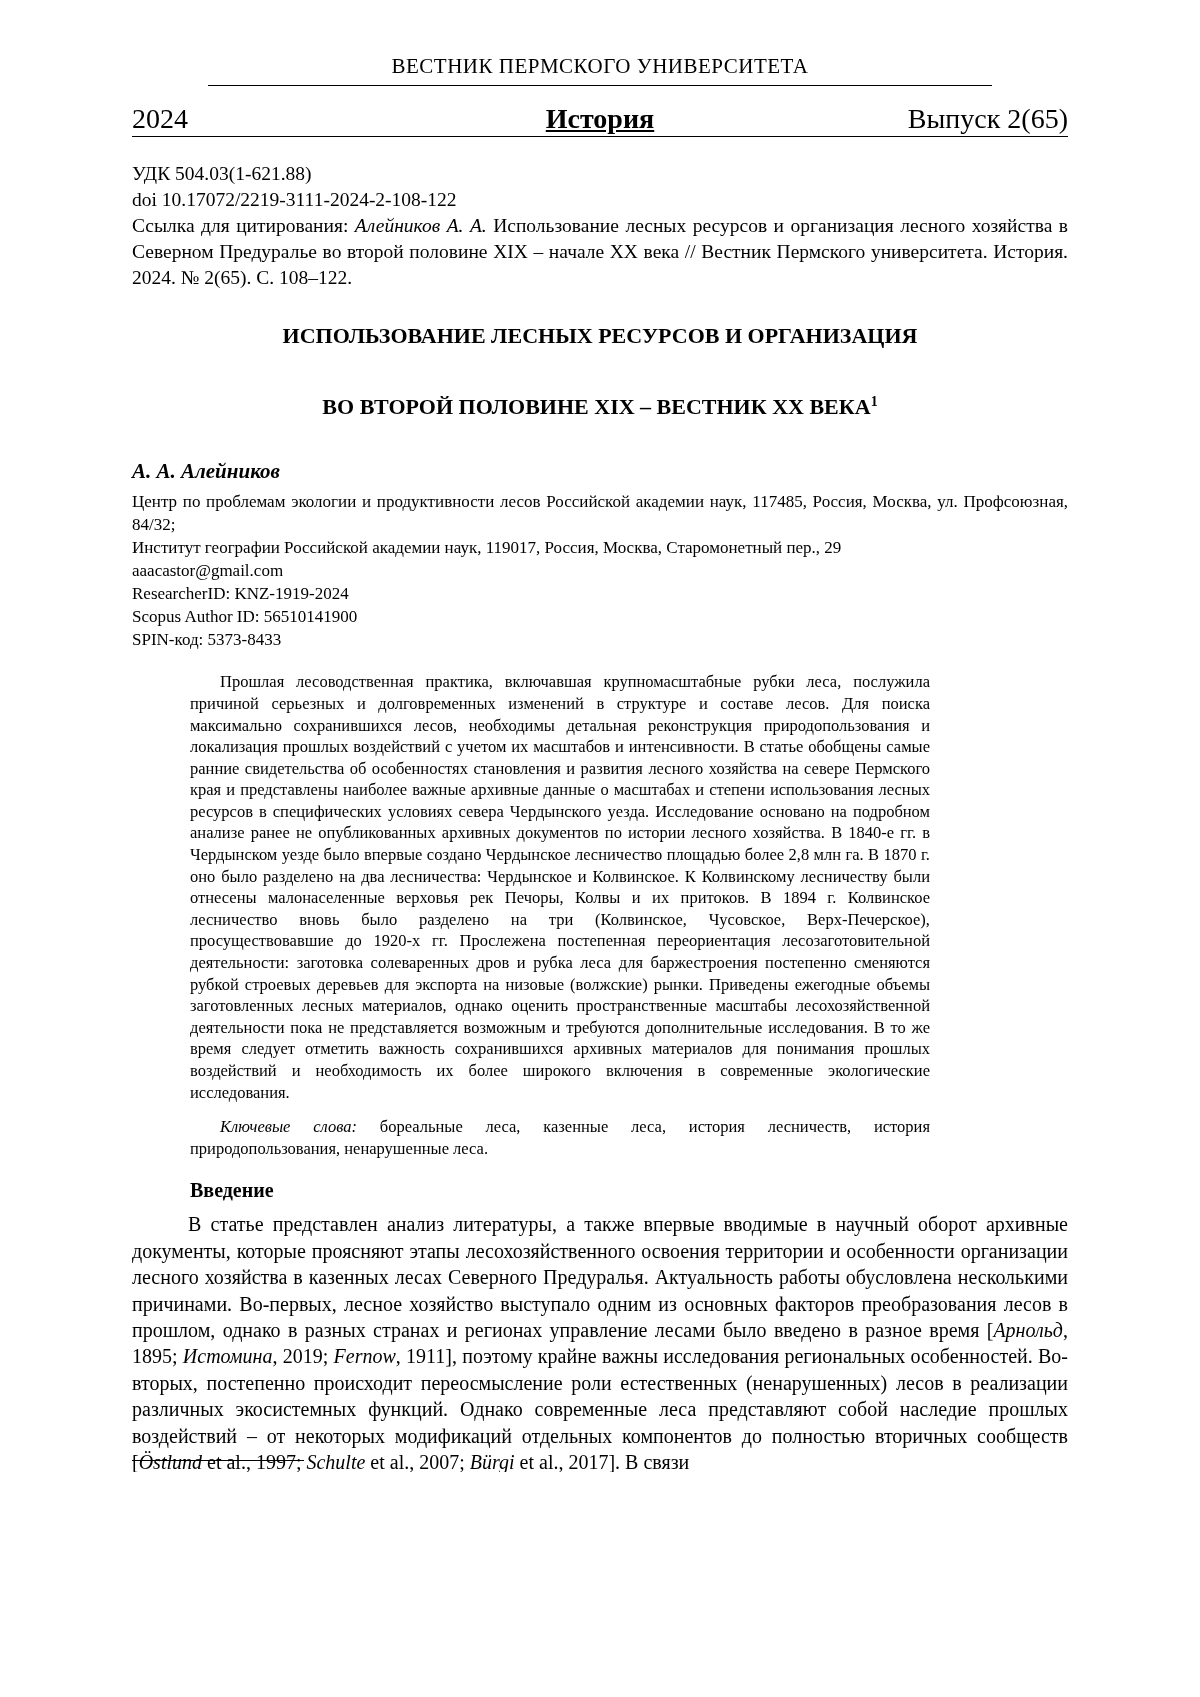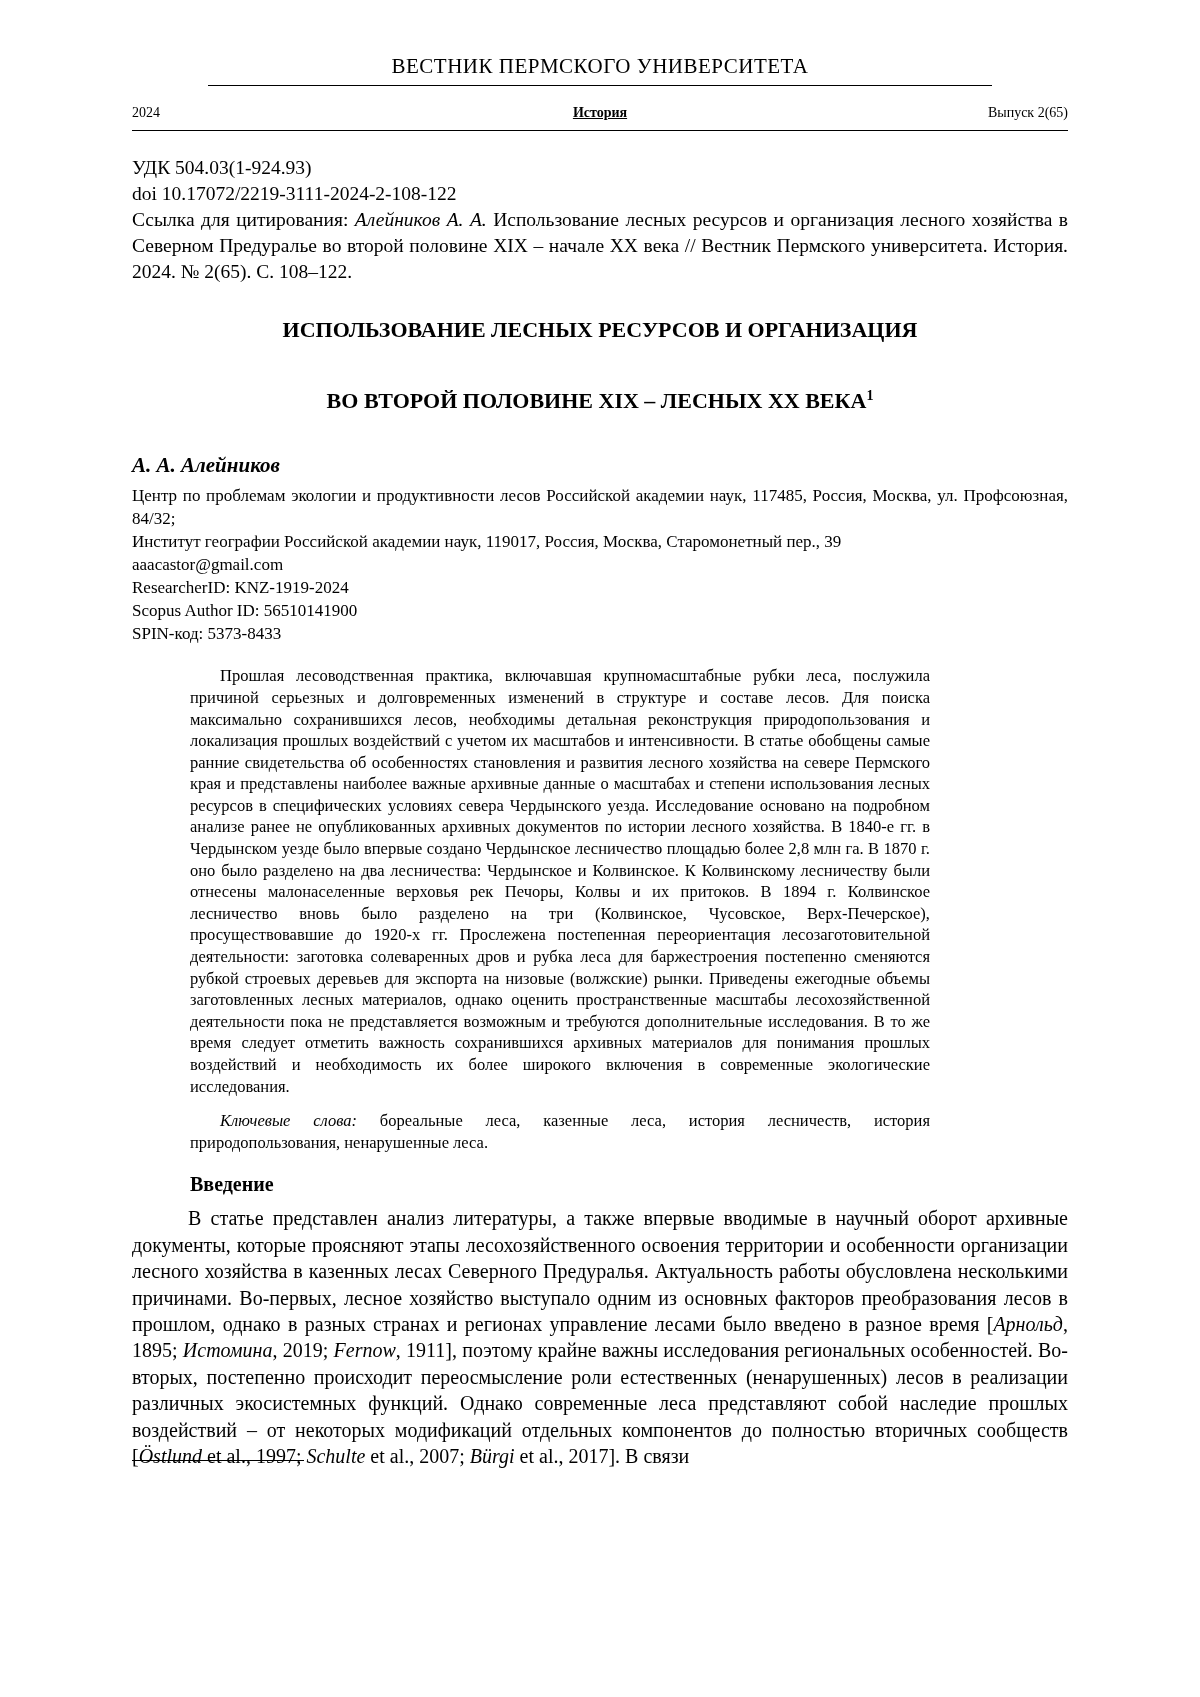--- a/index.html
+++ b/index.html
@@ -9,21 +9,21 @@
     margin: 0 auto;
     background: #ffffff; color: #000000;
     font-family: "Liberation Serif", "DejaVu Serif", serif;
     position: relative;
     padding: 54px 132px 0 132px;
     overflow: hidden;
   }
   
   .masthead { text-align: center; font-size: 21px; line-height: 24px; letter-spacing: 0.5px; }
   .rule-top { border: 0; border-top: 1.7px solid #000; width: 784px; margin: 7px auto 0 auto; }
-  .issue-row { position: relative; display: flex; justify-content: space-between; align-items: baseline; font-size: 14px; line-height: 26px; margin-top: 14px; }
+  .issue-row { position: relative; display: flex; justify-content: space-between; align-items: baseline; font-size: 28px; line-height: 26px; margin-top: 20px; }
   .issue-row .series { font-weight: bold; position: absolute; left: 50%; transform: translateX(-50%); text-decoration: underline; }
   .rule-full { border: 0; border-top: 1.7px solid #000; margin: 4px 0 0 0; }
   
   .meta { margin-top: 24px; font-size: 19.5px; line-height: 26px; }
   .meta p { margin: 0; }
   .citation { text-align: justify; }
   .it { font-style: italic; }
   
   .title { margin: 28px 0 0 0; text-align: center; font-weight: bold; font-size: 22px; line-height: 33px; }
   .title sup { font-size: 14px; }
@@ -51,35 +51,35 @@
   <div class="masthead">ВЕСТНИК ПЕРМСКОГО УНИВЕРСИТЕТА</div>
   <hr class="rule-top">
   <div class="issue-row">
     <span>2024</span>
     <span class="series">История</span>
     <span>Выпуск 2(65)</span>
   </div>
   <hr class="rule-full">
 
   <div class="meta">
-    <p>УДК 504.03(1-924.93)</p>
+    <p>УДК 504.03(1-621.88)</p>
     <p>doi 10.17072/2219-3111-2024-2-108-122</p>
     <p class="citation"><span>Ссылка для цитирования: </span><span class="it">Алейников А. А. </span><span>Использование лесных ресурсов и организация лесного хозяйства в Северном Предуралье во второй половине XIX – начале XX века // Вестник Пермского университета. История. 2024. № 2(65). С. 108–122.</span></p>
   </div>
 
   <h1 class="title">
     <span>ИСПОЛЬЗОВАНИЕ ЛЕСНЫХ РЕСУРСОВ И ОРГАНИЗАЦИЯ</span><br>
     <br>
-    <span>ВО ВТОРОЙ ПОЛОВИНЕ XIX – ЛЕСНЫХ XX ВЕКА</span><sup>1</sup>
+    <span>ВО ВТОРОЙ ПОЛОВИНЕ XIX – ВЕСТНИК XX ВЕКА</span><sup>1</sup>
   </h1>
 
   <p class="author">А. А. Алейников</p>
   <div class="affil">
     <p>Центр по проблемам экологии и продуктивности лесов Российской академии наук, 117485, Россия, Москва, ул. Профсоюзная, 84/32;</p>
-    <p>Институт географии Российской академии наук, 119017, Россия, Москва, Старомонетный пер., 39</p>
+    <p>Институт географии Российской академии наук, 119017, Россия, Москва, Старомонетный пер., 29</p>
     <p>aaacastor@gmail.com</p>
     <p>ResearcherID: KNZ-1919-2024</p>
     <p>Scopus Author ID: 56510141900</p>
     <p>SPIN-код: 5373-8433</p>
   </div>
 
   <div class="abstract-block">
     <p class="abstract">Прошлая лесоводственная практика, включавшая крупномасштабные рубки леса, послужила причиной серьезных и долговременных изменений в структуре и составе лесов. Для поиска максимально сохранившихся лесов, необходимы детальная реконструкция природопользования и локализация прошлых воздействий с учетом их масштабов и интенсивности. В статье обобщены самые ранние свидетельства об особенностях становления и развития лесного хозяйства на севере Пермского края и представлены наиболее важные архивные данные о масштабах и степени использования лесных ресурсов в специфических условиях севера Чердынского уезда. Исследование основано на подробном анализе ранее не опубликованных архивных документов по истории лесного хозяйства. В 1840-е гг. в Чердынском уезде было впервые создано Чердынское лесничество площадью более 2,8 млн га. В 1870 г. оно было разделено на два лесничества: Чердынское и Колвинское. К Колвинскому лесничеству были отнесены малонаселенные верховья рек Печоры, Колвы и их притоков. В 1894 г. Колвинское лесничество вновь было разделено на три (Колвинское, Чусовское, Верх-Печерское), просуществовавшие до 1920-х гг. Прослежена постепенная переориентация лесозаготовительной деятельности: заготовка солеваренных дров и рубка леса для баржестроения постепенно сменяются рубкой строевых деревьев для экспорта на низовые (волжские) рынки. Приведены ежегодные объемы заготовленных лесных материалов, однако оценить пространственные масштабы лесохозяйственной деятельности пока не представляется возможным и требуются дополнительные исследования. В то же время следует отметить важность сохранившихся архивных материалов для понимания прошлых воздействий и необходимость их более широкого включения в современные экологические исследования.</p>
     <p class="keywords"><span class="it">Ключевые слова: </span><span>бореальные леса, казенные леса, история лесничеств, история природопользования, ненарушенные леса.</span></p>
   </div>

